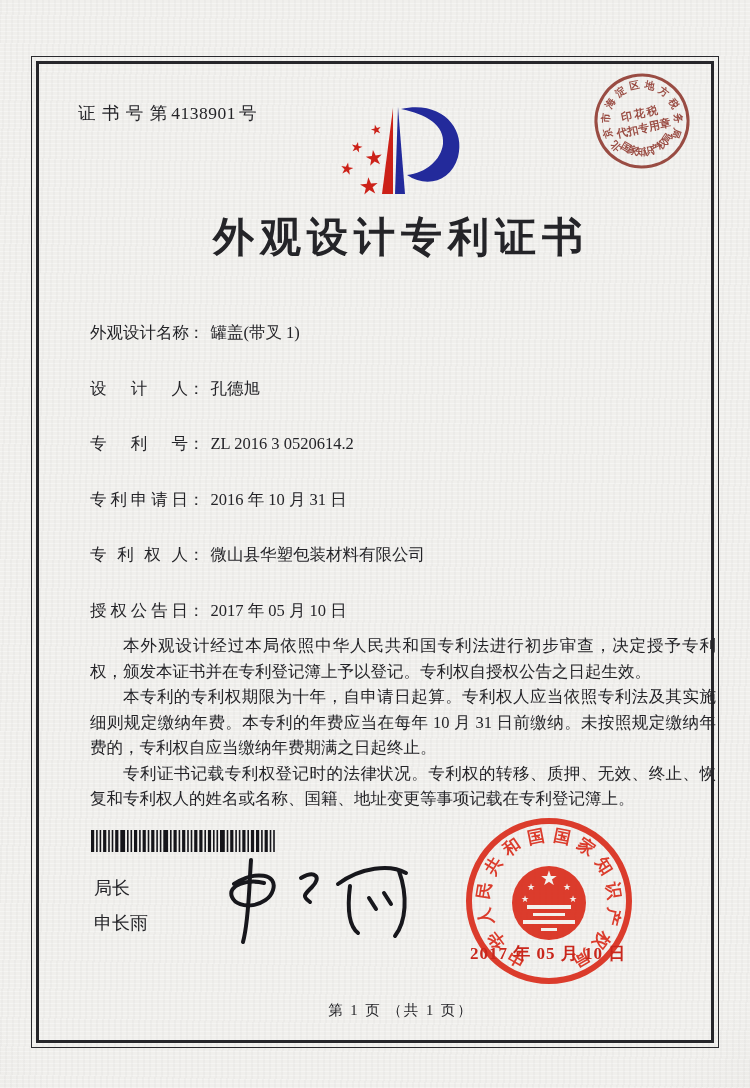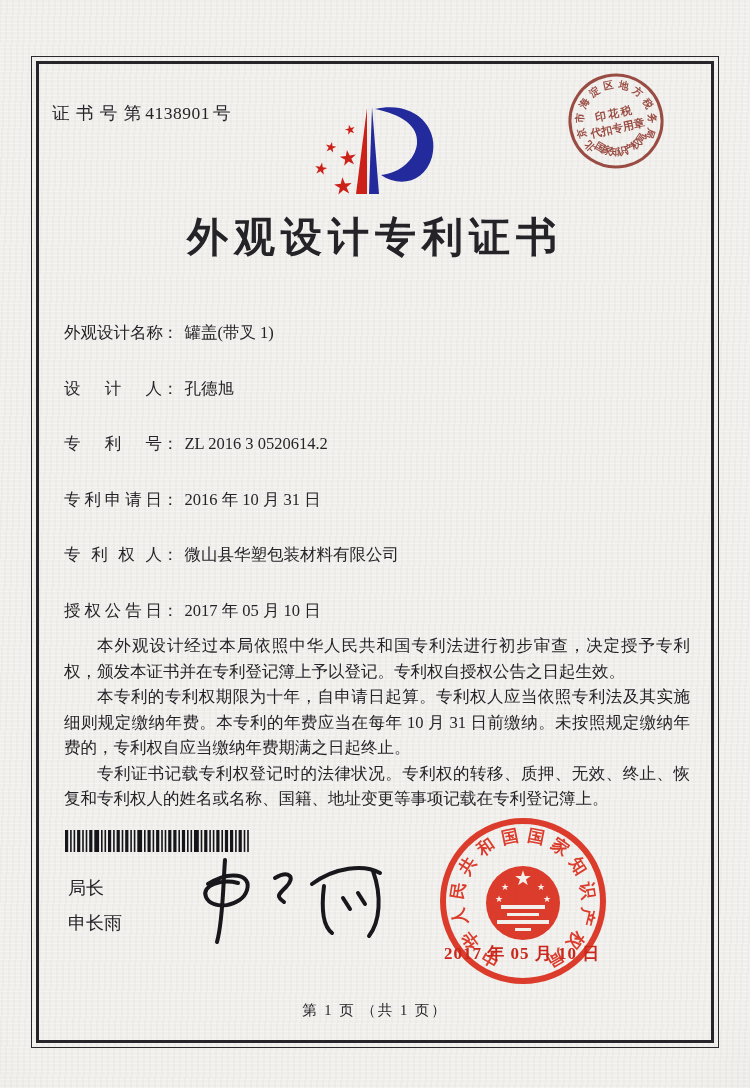--- a/index.html
+++ b/index.html
@@ -23,21 +23,21 @@
     background:radial-gradient(ellipse 120% 115% at 48% 42%, rgba(0,0,0,0) 60%, rgba(60,58,55,.10) 100%);
   }
   .frame-outer {
     position:absolute; left:31px; top:56px; width:688px; height:992px;
     border:1.5px solid #2a2a2e;
   }
   .frame-inner {
     position:absolute; left:4px; top:4px; right:4px; bottom:4px;
     border:3px solid #26262a;
   }
-  .abs { position:absolute; }
+  .abs { position:absolute;margin-left:26px; }
   #cert-no { left:52px; top:101px; font-size:17.5px; letter-spacing:1px; }
   #cert-no .num { letter-spacing:.5px; padding:0 3px; }
   #logo { left:288px; top:98px; }
   #title {
     left:0; top:210px; width:100%; text-align:center;
     font-size:41px; font-weight:bold; letter-spacing:6px;
   }
   .field-row { left:64px; font-size:16.5px; white-space:nowrap; }
   .flabel {
     display:inline-block; width:98px;

